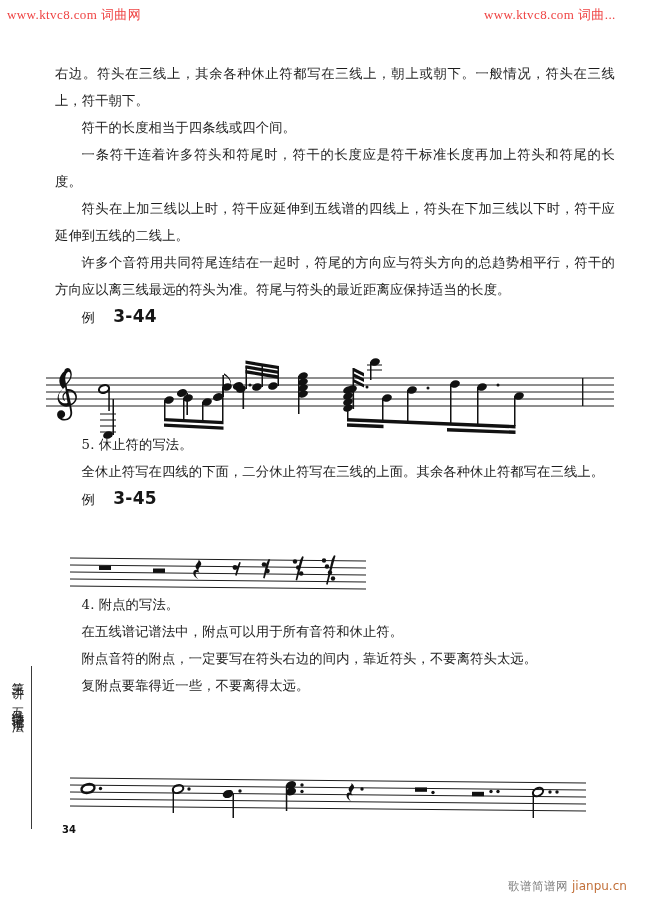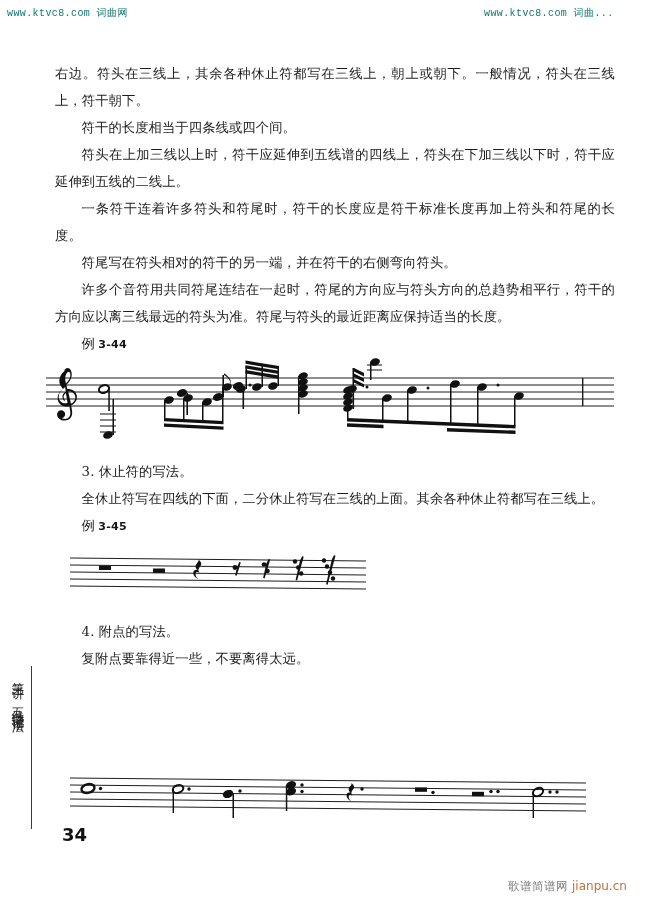--- a/index.html
+++ b/index.html
@@ -12,24 +12,24 @@
     height: 905px;
     position: relative;
     overflow: hidden;
     font-family: "DejaVu Serif", "Liberation Serif", serif;
     color: #161616;
   }
 
   
   .wm {
     position: absolute;
-    font-family: Liberation Mono, monospace;
-    font-size: 10px;
+    font-family: Liberation Serif, serif;
+    font-size: 13px;
     letter-spacing: 0.4px;
-    color: #0f766e;
+    color: #ef4444;
     white-space: nowrap;
   }
   .wm-left  { left: 7px;  top: 6px; }
   .wm-right { left: 484px; top: 6px; }
 
   .wm-bottom {
     position: absolute;
     left: 508px;
     top: 879px;
     white-space: nowrap;
@@ -65,22 +65,22 @@
   p.example-label {
     margin: 0;
     font-size: 13.3px;
     line-height: 27px;
     text-indent: 2em;
     letter-spacing: 0.3px;
   }
   .ex-num {
     font-family: "DejaVu Sans", "Liberation Sans", sans-serif;
     font-weight: bold;
-    font-size: 11px;
-    margin-left: 3px;
+    font-size: 17px;
+    margin-left: 18px;
   }
 
   
   .runhead {
     position: absolute;
     left: 8px;
     top: 672px;
     width: 20px;
     writing-mode: vertical-rl;
     text-orientation: upright;
@@ -99,55 +99,56 @@
     background: #3a3a3a;
   }
 
   
   .folio {
     position: absolute;
     left: 62px;
     top: 824px;
     font-family: "DejaVu Sans", "Liberation Sans", sans-serif;
     font-weight: bold;
-    font-size: 18px;
+    font-size: 10px;
     color: #111;
   }
 
   
   .staff-block { position: absolute; }
   .staff-svg { display: block; }
 </style>
 </head>
 <body>
 
 <div class="wm wm-left">www.ktvc8.com 词曲网</div>
 <div class="wm wm-right">www.ktvc8.com 词曲...</div>
 
 <div class="page-body">
 
   <p class="para">右边。符头在三线上，其余各种休止符都写在三线上，朝上或朝下。一般情况，符头在三线上，符干朝下。</p>
   <p class="para indent">符干的长度相当于四条线或四个间。</p>
+  <p class="para indent">一条符干连着许多符头和符尾时，符干的长度应是符干标准长度再加上符头和符尾的长度。</p>
   <p class="para indent">符头在上加三线以上时，符干应延伸到五线谱的四线上，符头在下加三线以下时，符干应延伸到五线的二线上。</p>
-  <p class="para indent">一条符干连着许多符头和符尾时，符干的长度应是符干标准长度再加上符头和符尾的长度。</p>
-  <p class="para indent">符尾写在符头相对的符干的另一端，并在符干的右侧弯向符头。</p>
   <p class="para indent">许多个音符用共同符尾连结在一起时，符尾的方向应与符头方向的总趋势相平行，符干的方向应以离三线最远的符头为准。符尾与符头的最近距离应保持适当的长度。</p>
 
   <p class="example-label"><span>例</span><span class="ex-num">3-44</span></p>
 
   <div style="height:100px"></div>
 
-  <p class="para indent">3.  休止符的写法。</p>
+  <p class="para indent">5.  休止符的写法。</p>
   <p class="para indent">全休止符写在四线的下面，二分休止符写在三线的上面。其余各种休止符都写在三线上。</p>
 
   <p class="example-label"><span>例</span><span class="ex-num">3-45</span></p>
 
   <div style="height:78px"></div>
 
   <p class="para indent">4.  附点的写法。</p>
+  <p class="para indent">在五线谱记谱法中，附点可以用于所有音符和休止符。</p>
+  <p class="para indent">附点音符的附点，一定要写在符头右边的间内，靠近符头，不要离符头太远。</p>
   <p class="para indent">复附点要靠得近一些，不要离得太远。</p>
 
 
 </div>
 
 <div class="staff-block" style="left:42px; top:358px;">
 <svg class="staff-svg" width="576" height="92" viewBox="0 0 576 92" xmlns="http://www.w3.org/2000/svg">
   <g stroke="#1d1d1d" stroke-width="1">
     <line x1="4" y1="20" x2="572" y2="20"></line>
     <line x1="4" y1="27" x2="572" y2="27"></line>

